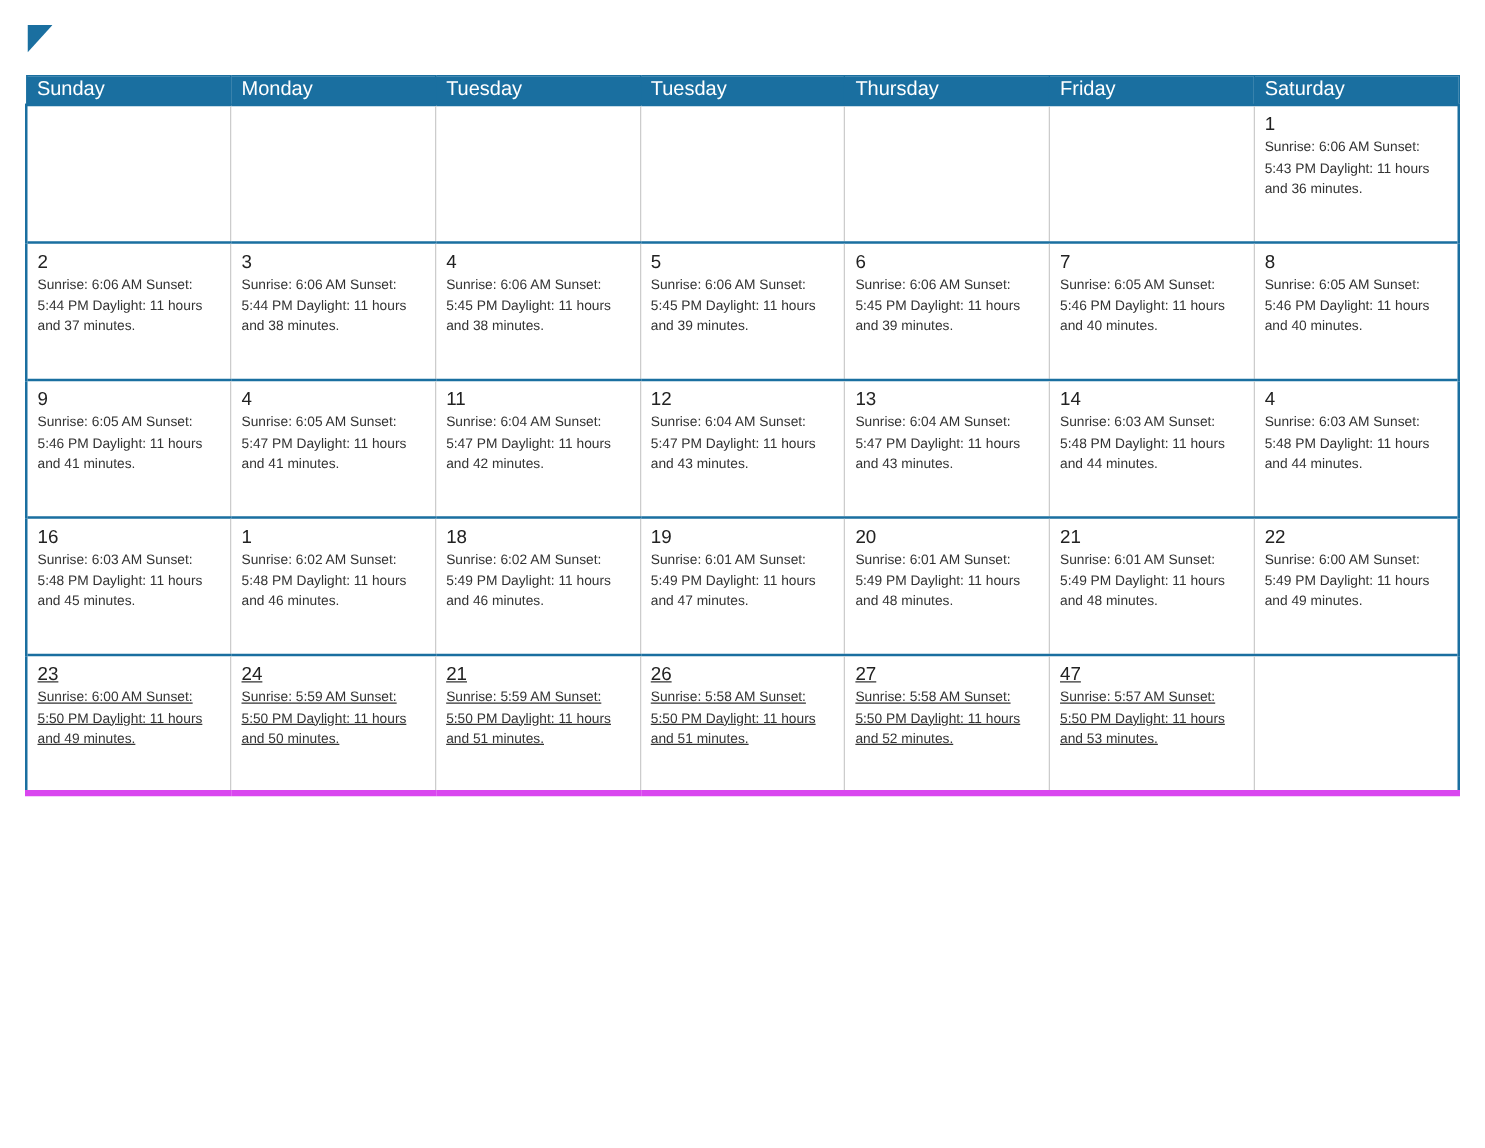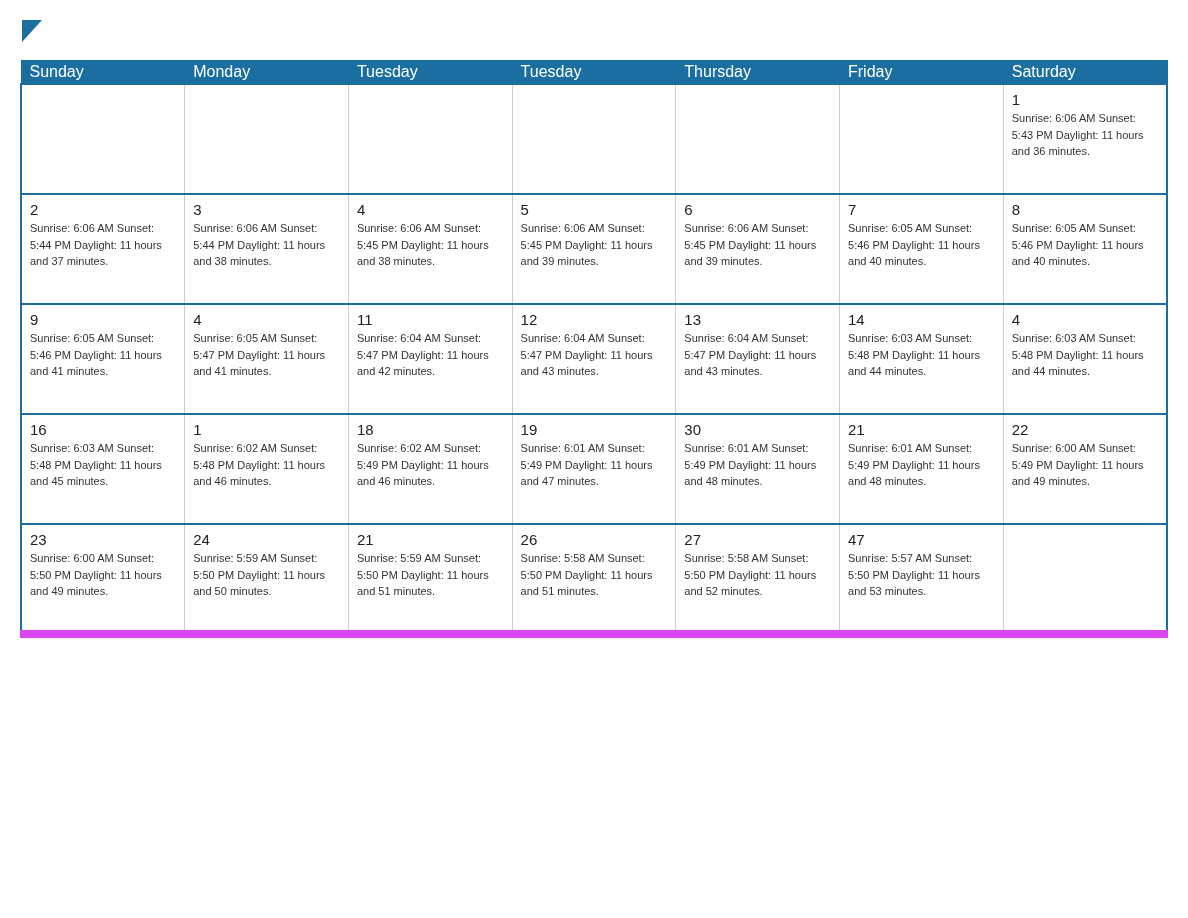--- a/index.html
+++ b/index.html
@@ -62,21 +62,22 @@
     .calendar-table tbody tr:first-child td {
       border-top: 2px solid #1a6fa0;
     }
     .calendar-table tbody tr td:first-child {
       border-left: 2px solid #1a6fa0;
     }
     .calendar-table tbody tr td:last-child {
       border-right: 2px solid #1a6fa0;
     }
     .calendar-table tbody tr:last-child td {
-      border-bottom: 8px solid #d946ef;
+      border-bottom: 5px solid #d946ef;
+      text-decoration: underline;
     }
     .day-number {
       font-size: 15px;
       font-weight: normal;
       color: #222;
       margin-bottom: 2px;
     }
     .day-info {
       font-size: 11px;
       color: #333;
@@ -271,21 +272,21 @@
 Sunset: 5:49 PM
 Daylight: 11 hours and 46 minutes.</div>
         </td>
         <td>
           <div class="day-number">19</div>
           <div class="day-info">Sunrise: 6:01 AM
 Sunset: 5:49 PM
 Daylight: 11 hours and 47 minutes.</div>
         </td>
         <td>
-          <div class="day-number">30</div>
+          <div class="day-number">20</div>
           <div class="day-info">Sunrise: 6:01 AM
 Sunset: 5:49 PM
 Daylight: 11 hours and 48 minutes.</div>
         </td>
         <td>
           <div class="day-number">21</div>
           <div class="day-info">Sunrise: 6:01 AM
 Sunset: 5:49 PM
 Daylight: 11 hours and 48 minutes.</div>
         </td>

